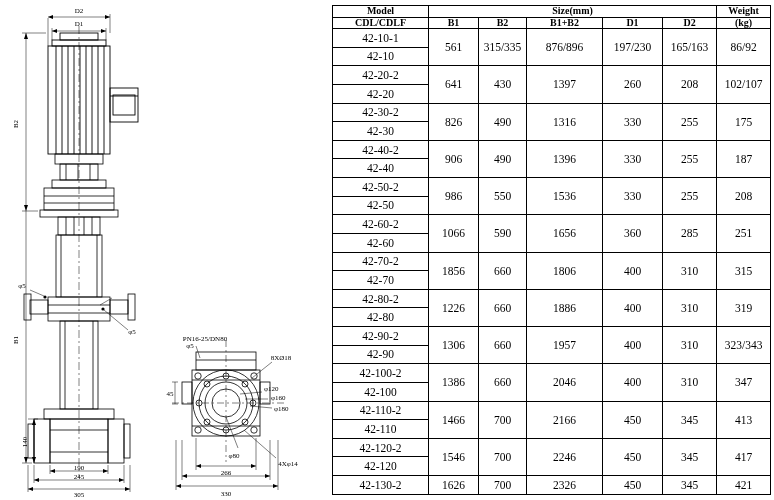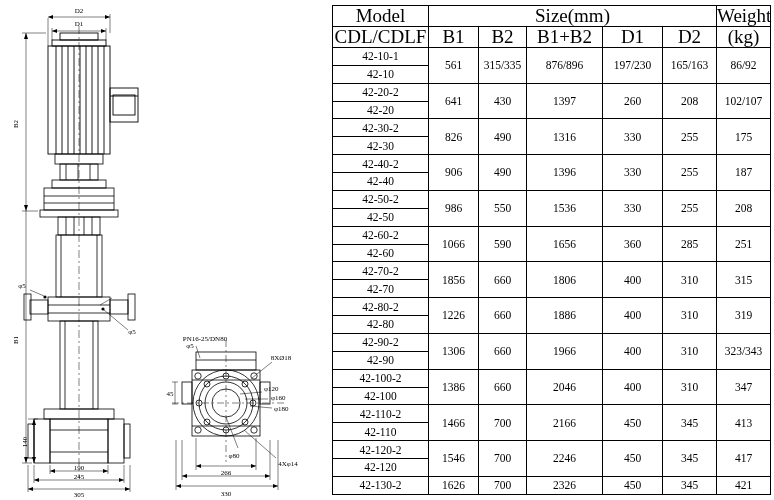--- a/index.html
+++ b/index.html
@@ -9,21 +9,21 @@
   
   #drawing{position:absolute;left:0;top:0;width:330px;height:500px;}
   #drawing svg{display:block;}
 
   
   #tablewrap{position:absolute;left:332px;top:5px;width:438px;height:492px;}
   table.spec{border-collapse:collapse;width:438px;height:490px;table-layout:fixed;
     font-family:"Liberation Serif",serif;}
   table.spec td,table.spec th{border:1px solid #000;text-align:center;vertical-align:middle;
     font-weight:normal;padding:0;line-height:1.05;}
-  table.spec th{font-size:19px;font-weight:normal;}
+  table.spec th{font-size:10px;font-weight:bold;}
   table.spec td{font-size:11.5px;}
   td.modelcell{font-size:11.5px;font-weight:bold;}
   th.hdr-model{font-size:13.5px;}
   .mrow{height:15px;}
   .sizehdr{font-size:13.5px;font-weight:bold;}
   .wsub{font-size:13px;font-weight:bold;margin-left:6px;}
   col.c-model{width:96px;}
   col.c-b1{width:50px;}
   col.c-b2{width:48px;}
   col.c-sum{width:76px;}
@@ -395,21 +395,21 @@
             <td rowspan="2">310</td>
             <td rowspan="2">319</td>
           </tr>
           <tr class="mrow">
             <td class="modelcell">42-80</td>
           </tr>
           <tr class="mrow">
             <td class="modelcell">42-90-2</td>
             <td rowspan="2">1306</td>
             <td rowspan="2">660</td>
-            <td rowspan="2">1966</td>
+            <td rowspan="2">1957</td>
             <td rowspan="2">400</td>
             <td rowspan="2">310</td>
             <td rowspan="2">323/343</td>
           </tr>
           <tr class="mrow">
             <td class="modelcell">42-90</td>
           </tr>
           <tr class="mrow">
             <td class="modelcell">42-100-2</td>
             <td rowspan="2">1386</td>

